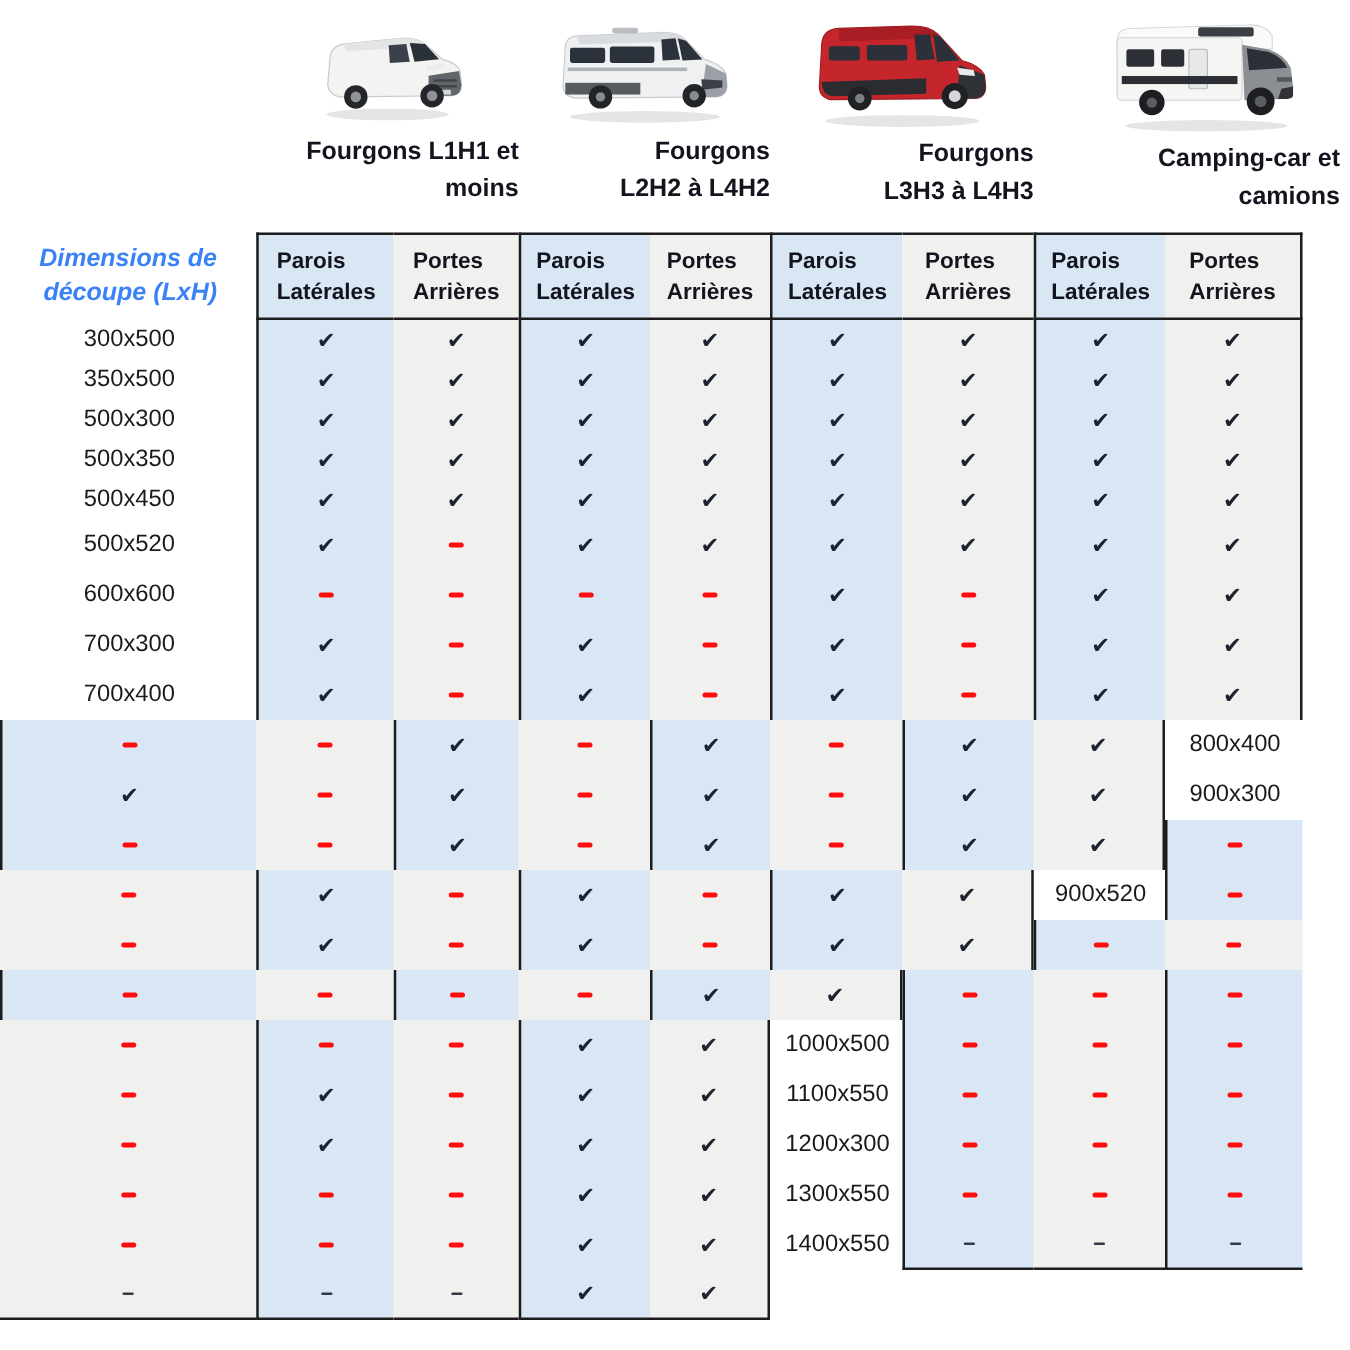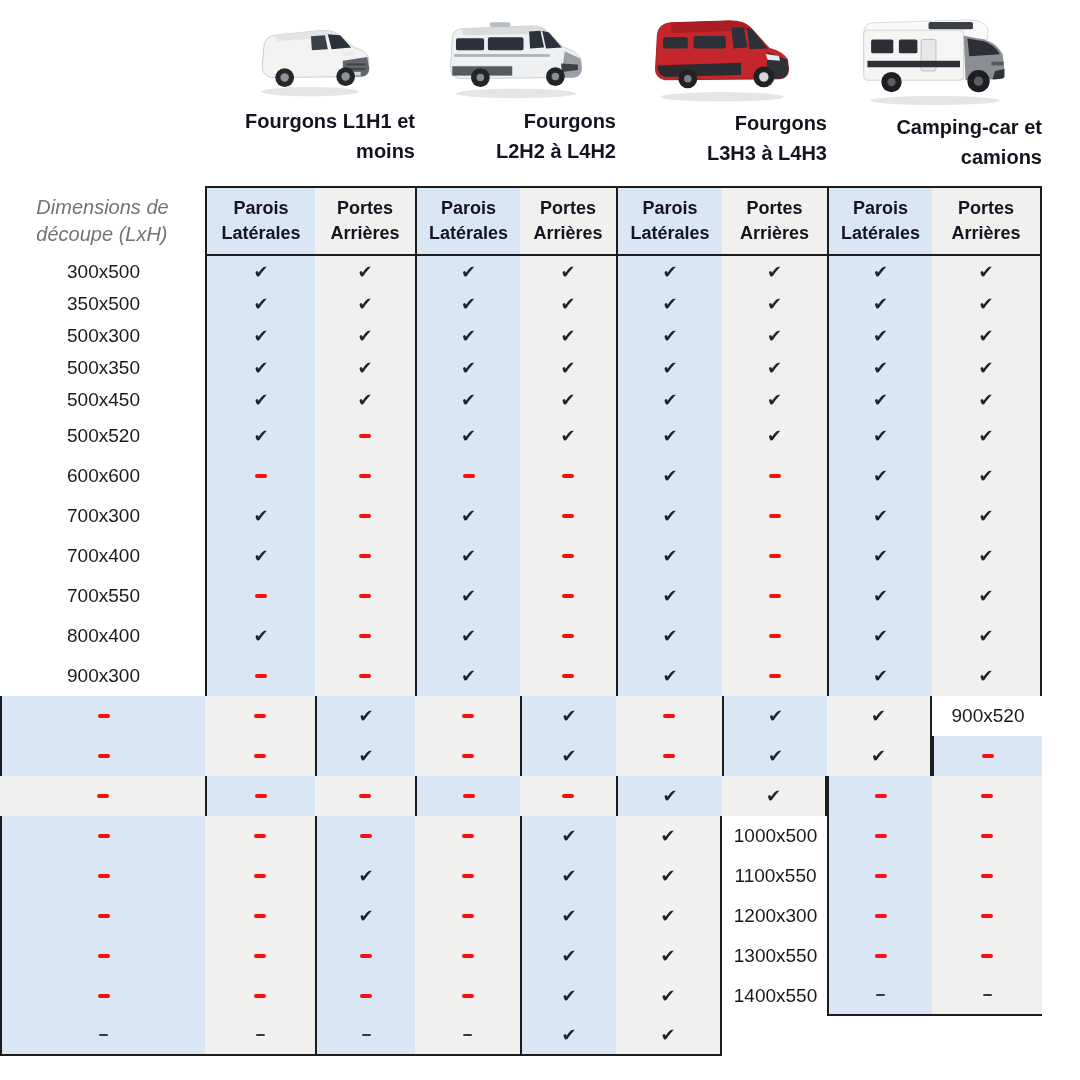--- a/index.html
+++ b/index.html
@@ -16,24 +16,24 @@
   .matrix{position:absolute;left:0;top:186px;display:grid;
           grid-template-columns:205px 110px 100px 105px 96px 106px 105px 105px 110px;
           grid-template-rows:70px 32px 32px 32px 32px 32px repeat(16,40px);}
   .cell{display:flex;align-items:center;justify-content:center;box-sizing:border-box;}
   .c-blue{background:#d9e7f5;}
   .c-gray{background:#f0f0ee;}
   .gstart{border-left:2px solid #1c1c1c;}
   .gend{border-right:2px solid #1c1c1c;}
   .hrow{border-top:2px solid #1c1c1c;border-bottom:2px solid #1c1c1c;}
   .brow{border-bottom:2px solid #1c1c1c;}
-  .colhead{white-space:pre-line;text-align:center;font-weight:bold;font-size:18px;
+  .colhead{white-space:pre-line;text-align:left;font-weight:bold;font-size:18px;
            line-height:25px;color:#14141f;}
-  .corner{white-space:pre-line;text-align:left;font-weight:normal;font-style:italic;
-          font-size:20px;line-height:27px;color:#737373;}
+  .corner{white-space:pre-line;text-align:right;font-weight:bold;font-style:italic;
+          font-size:20px;line-height:27px;color:#3b82f6;}
   .rowlbl{font-size:19px;color:#1a1a1a;padding-left:2px;}
   .check{font-size:18px;color:#1c222e;line-height:1;}
   .bar-no{width:12px;height:4px;border-radius:2px;background:#fd0d0d;}
   .bar-na{width:9px;height:2px;border-radius:1px;background:#333a47;}
 </style>
 </head>
 <body>
 
 <div class="canvas">
 
@@ -95,21 +95,21 @@
       <path d="M126 48 L140 50 L141 55 L128 54 Z" fill="#e8eaec"></path>
       <circle cx="44" cy="74" r="10" fill="#1f2124"></circle>
         <circle cx="44" cy="74" r="4" fill="#7c8085"></circle>
       <circle cx="124" cy="72" r="11" fill="#1f2124"></circle>
         <circle cx="124" cy="72" r="5" fill="#d4d6d8"></circle>
     </svg>
     <div class="group-title">Fourgons
 L3H3 à L4H3</div>
   </div>
 
-  <div class="group-head" style="left:827px;width:215px;">
+  <div class="group-head" style="left:857px;width:215px;">
     <svg class="vehicle" width="162" height="100" viewBox="0 0 170 108">
       <ellipse cx="85" cy="100" rx="70" ry="5" fill="rgba(0,0,0,0.10)"></ellipse>
       <path d="M8 27 Q8 17 18 16 L120 13 Q136 12 142 22 L142 34 L8 34 Z" fill="#fafafa" stroke="#d6d8d9" stroke-width="1"></path>
       <rect x="78" y="15" width="48" height="8" rx="2" fill="#3b3e43"></rect>
       <rect x="8" y="24" width="108" height="54" rx="4" fill="#f5f5f4" stroke="#cfd1d2"></rect>
       <rect x="16" y="34" width="24" height="15" rx="2" fill="#2c3036"></rect>
       <rect x="46" y="34" width="20" height="15" rx="2" fill="#2c3036"></rect>
       <rect x="70" y="34" width="16" height="34" rx="2" fill="#e7e8e8" stroke="#b9bcbe"></rect>
       <rect x="12" y="57" width="100" height="7" fill="#2c2f34"></rect>
       <path d="M116 30 L138 34 Q152 38 158 50 L160 66 Q160 76 151 77 L118 78 Z" fill="#8b8e93"></path>
@@ -378,21 +378,20 @@
       </div>
       <div class="cell c-gray">
         <span class="bar-no"></span>
       </div>
       <div class="cell c-blue gstart">
         <span class="check">✔</span>
       </div>
       <div class="cell c-gray gend">
         <span class="check">✔</span>
       </div>
-      <div class="cell rowlbl">700x550</div>
       <div class="cell c-blue gstart">
         <span class="bar-no"></span>
       </div>
       <div class="cell c-gray">
         <span class="bar-no"></span>
       </div>
       <div class="cell c-blue gstart">
         <span class="check">✔</span>
       </div>
       <div class="cell c-gray">

